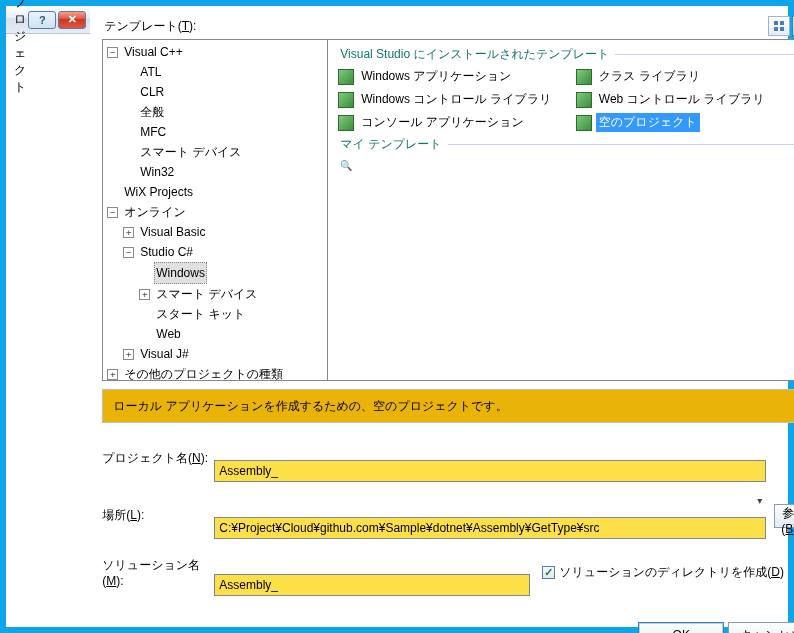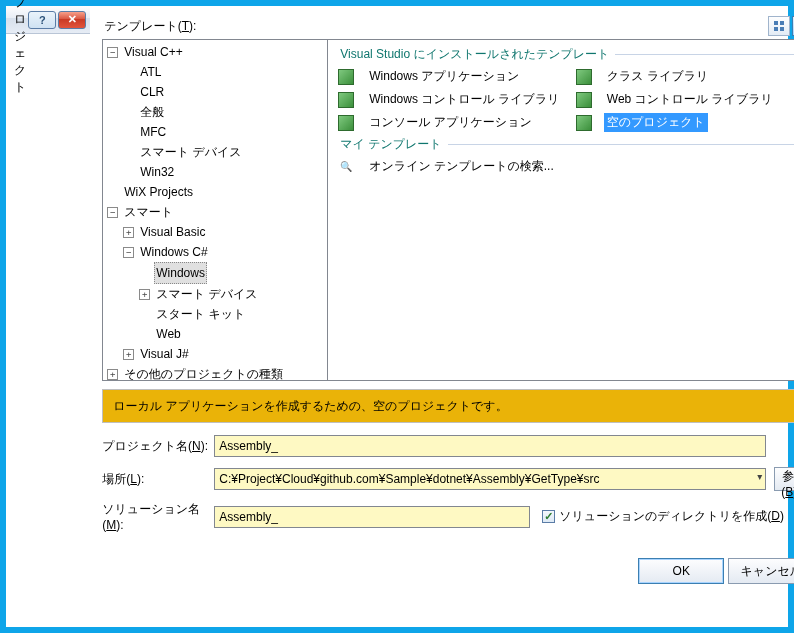--- a/index.html
+++ b/index.html
@@ -24,28 +24,28 @@
 .tree > ul { padding-left: 2px; }
 .tree li { line-height: 20px; white-space: nowrap; }
 .node { display: flex; align-items: center; gap: 2px; cursor: pointer; }
 .exp { width: 11px; height: 11px; border: 1px solid #8a8a8a; background: #fff; display: inline-flex; align-items: center; justify-content: center; font-size: 9px; line-height: 1; color: #4a4a4a; margin-right: 2px; font-family: monospace; }
 .exp.blank { border: none; background: transparent; }
 .node .text { padding: 0 2px; }
 .node.sel .text { background: #e0e0e0; border: 1px dotted #888; padding: 0 1px; }
 .group-header { color: #0f766e; padding: 2px 0 2px 6px; display: flex; align-items: center; gap: 6px; }
 .group-header .line { flex: 1; height: 1px; background: #c8d4e6; }
 .tpl-grid { display: flex; flex-wrap: wrap; }
-.tpl-item { width: 50%; display: flex; align-items: center; gap: 12px; padding: 2px 4px; cursor: pointer; }
+.tpl-item { width: 50%; display: flex; align-items: center; gap: 4px; padding: 2px 4px; cursor: pointer; }
 .tpl-item .ic { width: 16px; height: 16px; display: inline-flex; align-items: center; justify-content: center; font-size: 10px; }
 .tpl-item .lbl-txt { padding: 1px 3px; }
 .tpl-item.selected .lbl-txt { background: #3399ff; color: #fff; }
 .desc-box { border: 1px solid #bfbfbf; background: #eab308; padding: 8px 10px; margin-bottom: 12px; height: 34px; display: flex; align-items: center; }
 .form-row { display: flex; align-items: center; margin-bottom: 10px; }
 .form-row .flabel { width: 112px; }
-.form-row input[type=text] { height: 22px; border: 1px solid #828790; padding: 2px 4px; background: #fef9c3; }
+.form-row input[type=text] { height: 22px; border: 1px solid #828790; padding: 2px 4px; background: #fde047; margin-top: 25px; }
 .form-row .combo { position: relative; }
 .form-row .combo .arrow { position: absolute; right: 4px; top: 3px; font-size: 10px; color: #444; pointer-events: none; }
 .browse-btn { width: 40px; height: 24px; margin-left: 8px; border: 1px solid #8a9bb0; background: linear-gradient(#fdfdfe,#e4eaf2); cursor: pointer; }
 .chk-row { display: flex; align-items: center; gap: 4px; margin-left: 12px; }
 .chk { width: 13px; height: 13px; border: 1px solid #5a7ca6; background: linear-gradient(#f4f8fc,#dde9f5); display: inline-flex; align-items: center; justify-content: center; color: #2e7d32; font-size: 11px; font-weight: bold; }
 .button-row { display: flex; justify-content: flex-end; gap: 4px; padding-top: 16px; }
 .dlg-btn { width: 86px; height: 26px; border: 1px solid #8a9bb0; background: linear-gradient(#fdfdfe,#e4eaf2); cursor: pointer; }
 .dlg-btn.primary { border: 1px solid #3c7fb1; box-shadow: 0 0 0 1px #a8d4ff inset; }
 .u { text-decoration: underline; }
 .ic-cs { background: linear-gradient(135deg,#7fc97f,#3b8f3b); border: 1px solid #2e6b2e; }
@@ -137,33 +137,33 @@
           </li>
           <li>
               <div class="node">
                 <span class="exp blank"></span>
                 <span class="text">WiX Projects</span>
               </div>
             </li>
           <li>
             <div class="node">
                 <span class="exp">−</span>
-                <span class="text">スマート</span>
+                <span class="text">オンライン</span>
               </div>
             <ul>
               <li>
                   <div class="node">
                     <span class="exp">+</span>
                     <span class="text">Visual Basic</span>
                   </div>
                 </li>
               <li>
                 <div class="node">
                     <span class="exp">−</span>
-                    <span class="text">Windows C#</span>
+                    <span class="text">Studio C#</span>
                   </div>
                 <ul>
                   <li>
                       <div class="node sel">
                         <span class="exp blank"></span>
                         <span class="text">Windows</span>
                       </div>
                     </li>
                   <li>
                       <div class="node">
@@ -233,21 +233,20 @@
               <span class="lbl-txt">空のプロジェクト</span>
             </div>
         </div>
         <div class="group-header">
           <span>マイ テンプレート</span>
             <span class="line"></span>
         </div>
         <div class="tpl-grid">
           <div class="tpl-item">
               <span class="ic ic-search">🔍</span>
-              <span class="lbl-txt">オンライン テンプレートの検索...</span>
             </div>
         </div>
       </div>
     </div>
 
     <div class="desc-box">
       <span>ローカル アプリケーションを作成するための、空のプロジェクトです。</span>
     </div>
 
     <div class="form-row">

